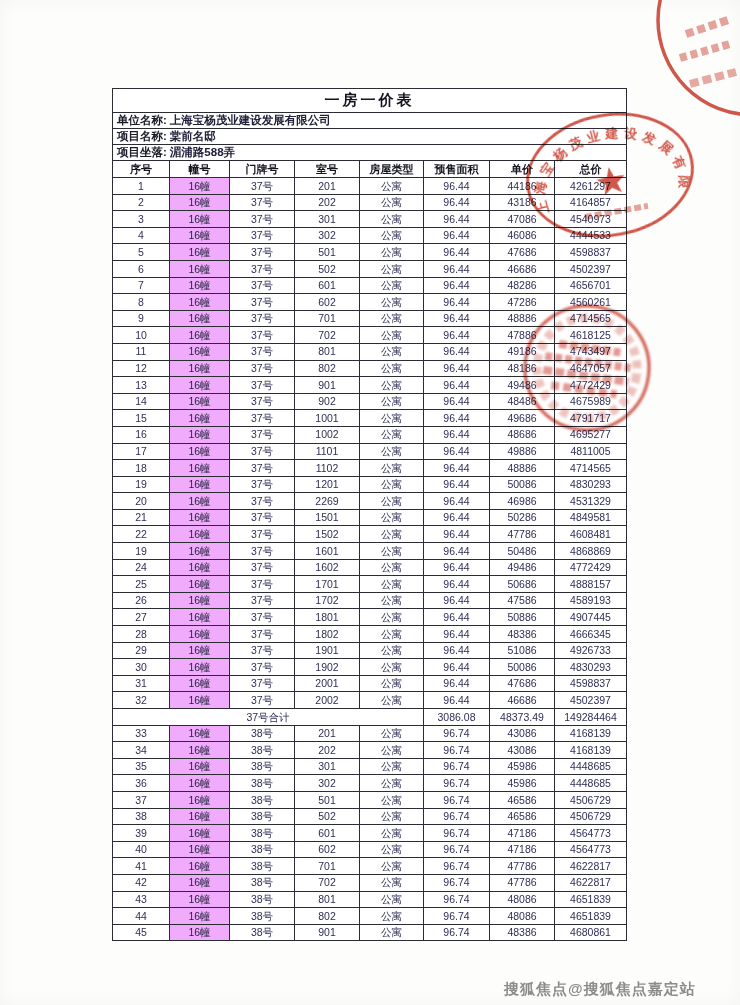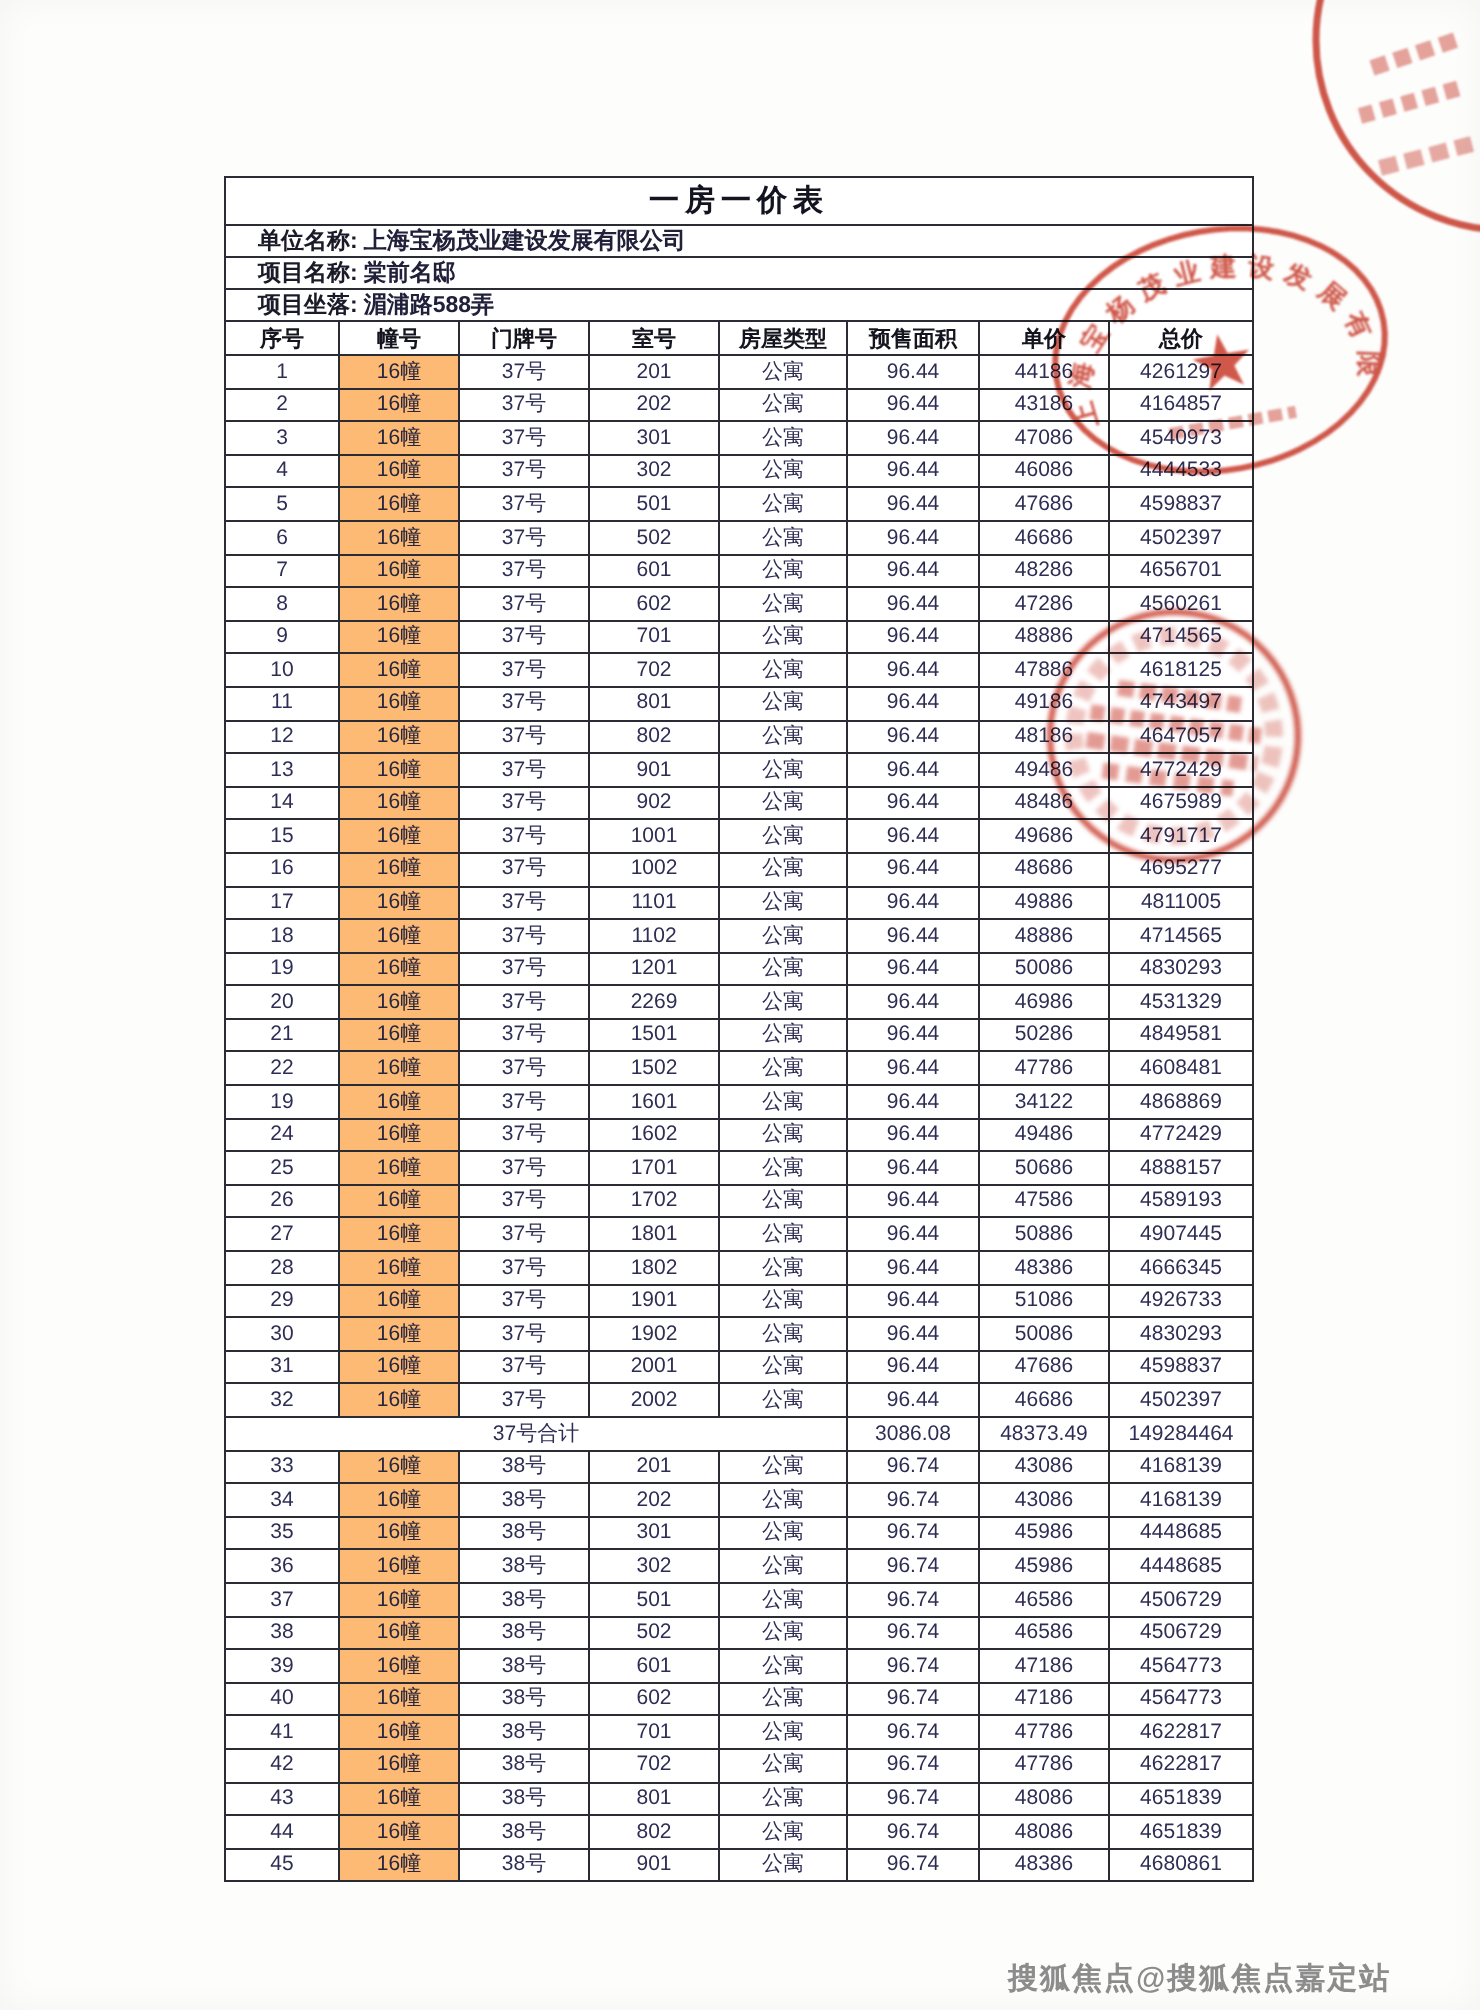--- a/index.html
+++ b/index.html
@@ -22,33 +22,33 @@
   }
   .price-table td, .price-table th {
     border:1px solid #2b2b33;
     overflow:hidden; white-space:nowrap;
   }
   .title-cell {
     height:24px; text-align:center;
     font-size:15px; font-weight:bold; letter-spacing:3px; color:#141420;
   }
   .info-cell {
-    height:16px; text-align:left; padding-left:16px;
+    height:16px; text-align:left; padding-left:4px;
     font-size:11.5px; font-weight:bold; color:#1a1a28;
   }
   .info-cell .info-value { margin-left:3px; color:#20203a; }
   .price-table thead th.col-h {
     height:17px; text-align:center;
     font-size:11px; font-weight:bold; color:#15151f;
   }
   .price-table tbody td {
     height:16.6px; text-align:center;
     font-size:10.5px; line-height:1; color:#2e2e55;
   }
-  .price-table tbody td.col-bldg { background:#fdba74; color:#26263f; }
+  .price-table tbody td.col-bldg { background:#f0abfc; color:#26263f; }
   .price-table tbody tr.subtotal td { color:#2e2e55; }
   
   .stamp {
     position:absolute; z-index:6;
     mix-blend-mode:multiply; opacity:.85;
     pointer-events:none;
   }
   .seal-text {
     font-family:"Liberation Sans", sans-serif;
     font-weight:bold;
@@ -328,21 +328,21 @@
           <td class="col-unit">47786</td>
           <td class="col-total">4608481</td>
         </tr>
         <tr>
           <td class="col-seq">19</td>
           <td class="col-bldg">16幢</td>
           <td class="col-door">37号</td>
           <td class="col-room">1601</td>
           <td class="col-type">公寓</td>
           <td class="col-area">96.44</td>
-          <td class="col-unit">34122</td>
+          <td class="col-unit">50486</td>
           <td class="col-total">4868869</td>
         </tr>
         <tr>
           <td class="col-seq">24</td>
           <td class="col-bldg">16幢</td>
           <td class="col-door">37号</td>
           <td class="col-room">1602</td>
           <td class="col-type">公寓</td>
           <td class="col-area">96.44</td>
           <td class="col-unit">49486</td>

